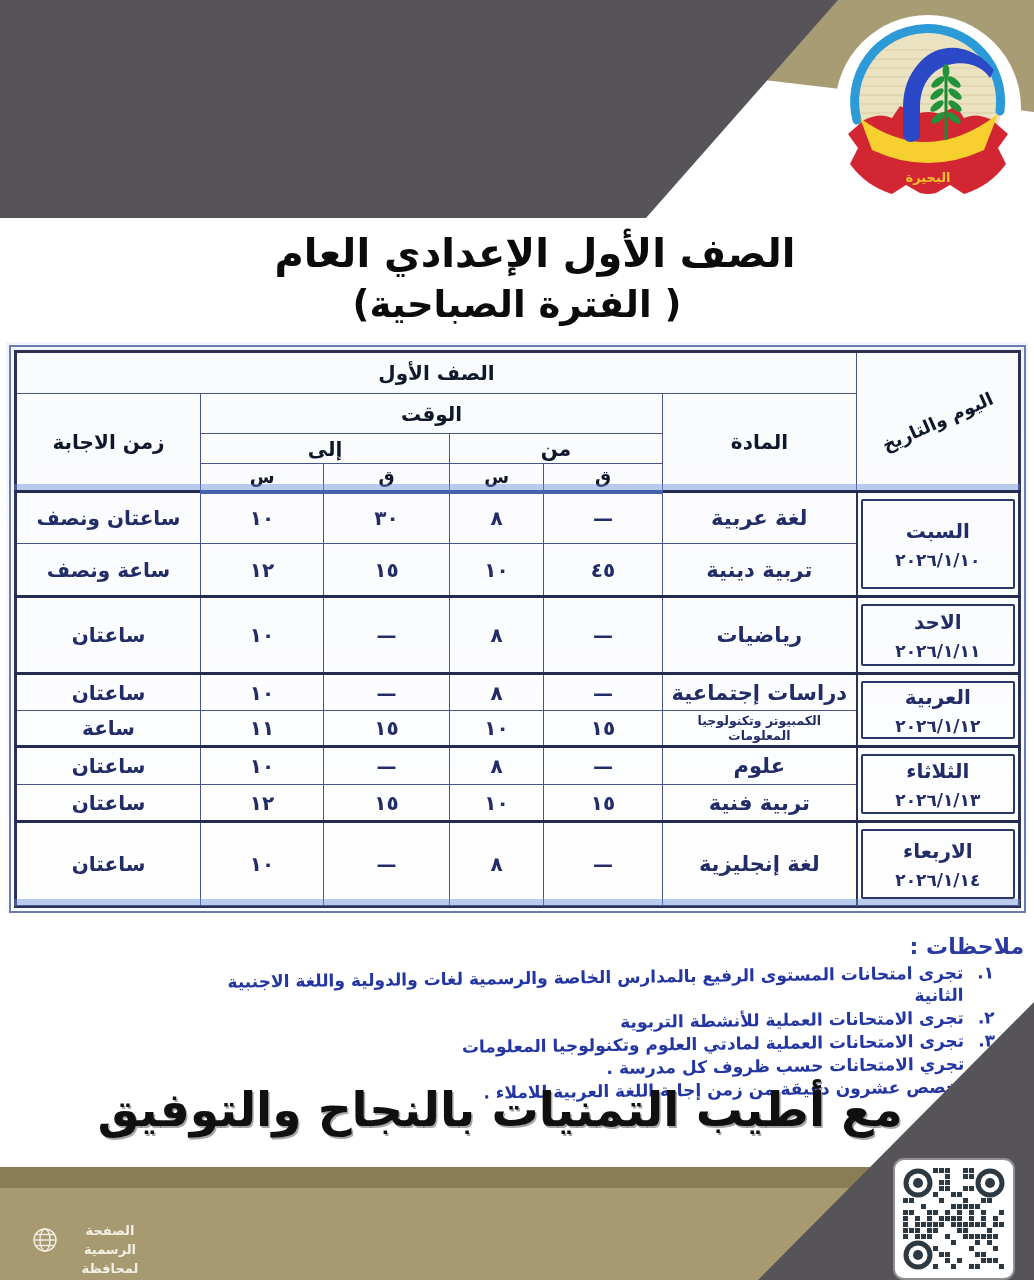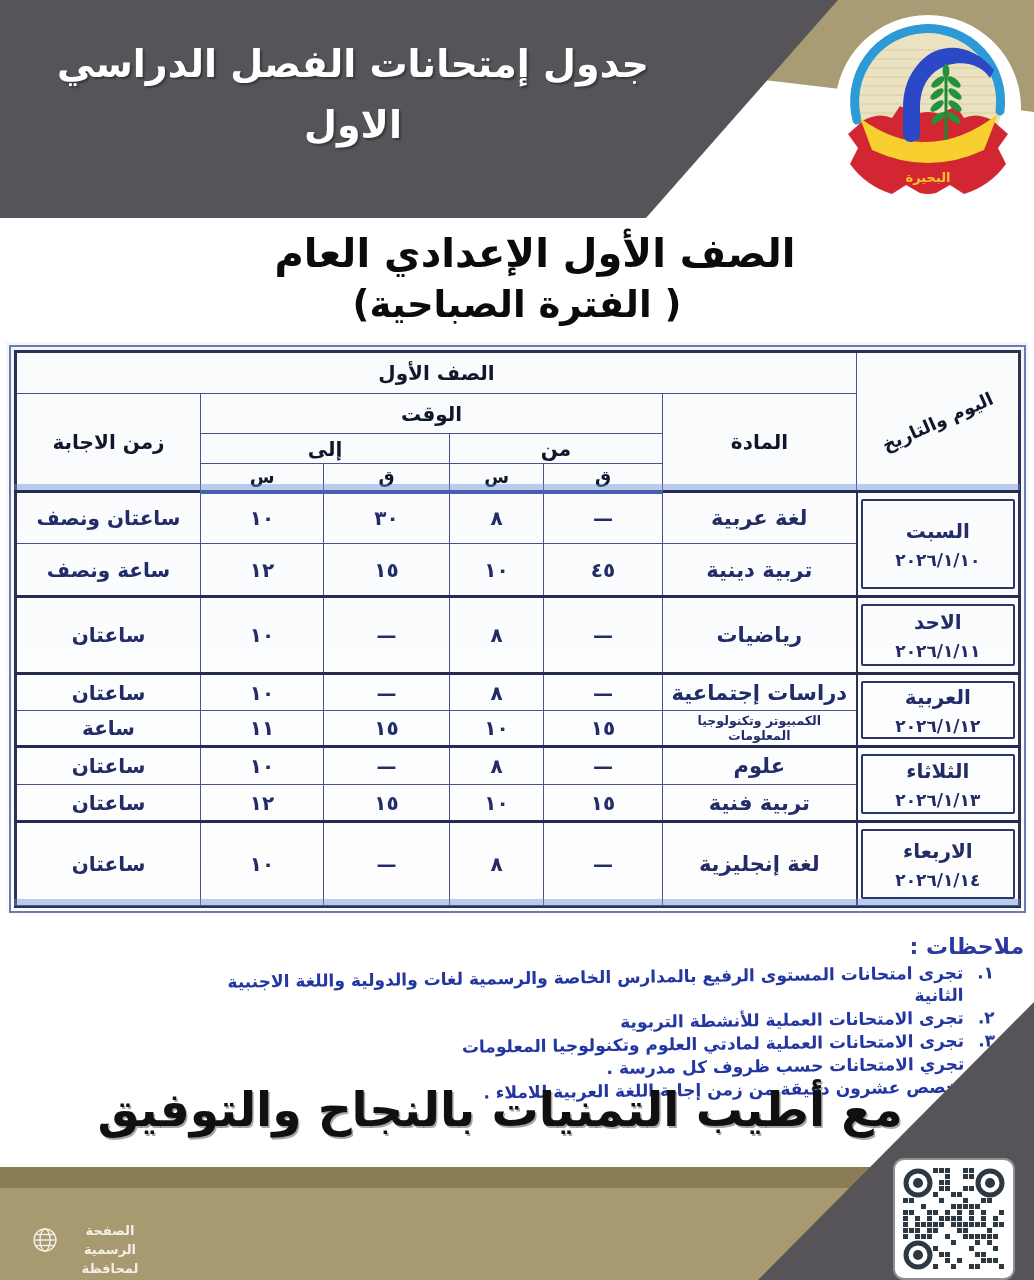--- a/index.html
+++ b/index.html
@@ -71,21 +71,20 @@
   .globe{position:absolute;left:32px;top:1227px;width:26px;height:26px;}
 </style>
 </head>
 <body>
 
 <div class="page">
 
   <div class="tan-band"></div>
   <div class="gray-banner"></div>
   <div class="banner-title">
-    <div>جدول إمتحانات الفصل الدراسي الاول</div>
   </div>
 
   <div class="logo-wrap">
     <svg width="188" height="188" viewBox="0 0 188 188">
       <circle cx="94" cy="94" r="93" fill="#ffffff"></circle>
       <clipPath id="beigeClip">
           <circle cx="94" cy="88" r="74"></circle>
         </clipPath>
       <circle cx="94" cy="88" r="74" fill="#ebe2c2"></circle>
       <g clip-path="url(#beigeClip)" stroke="#d8cda2" stroke-width="1.2">

